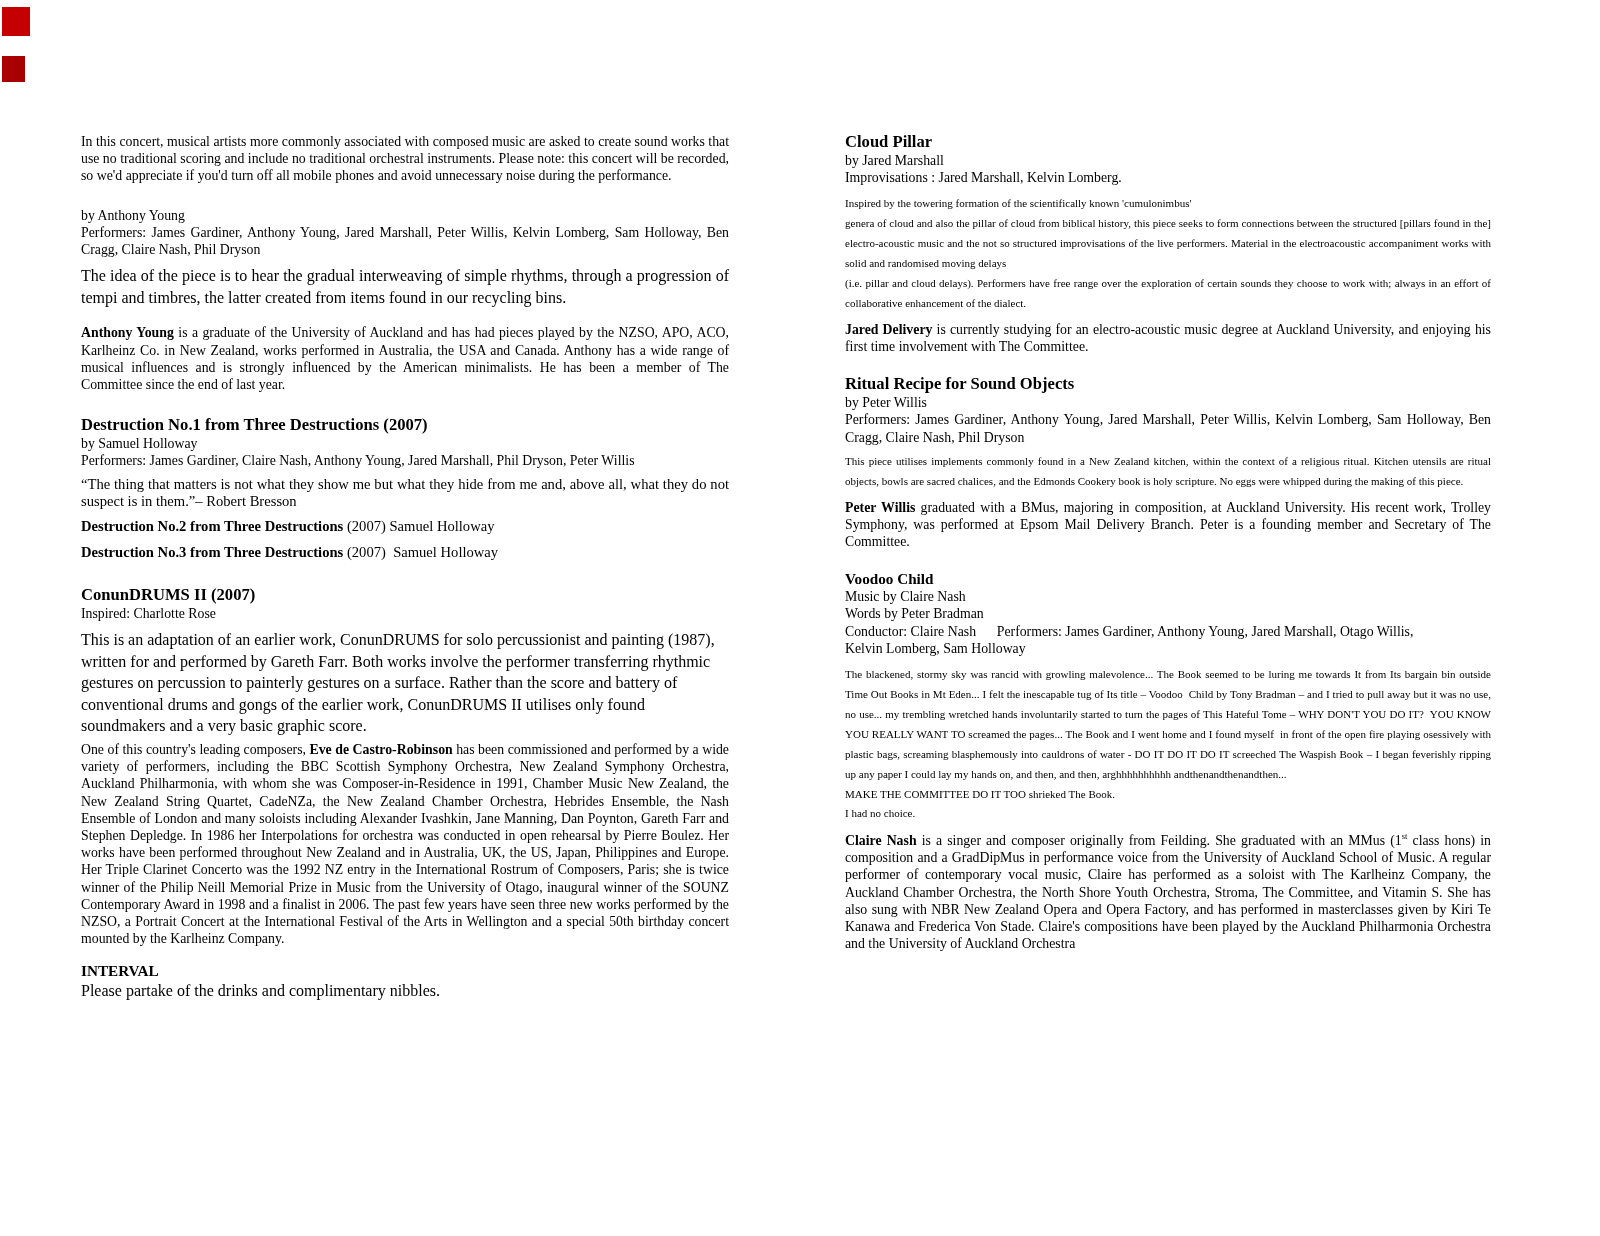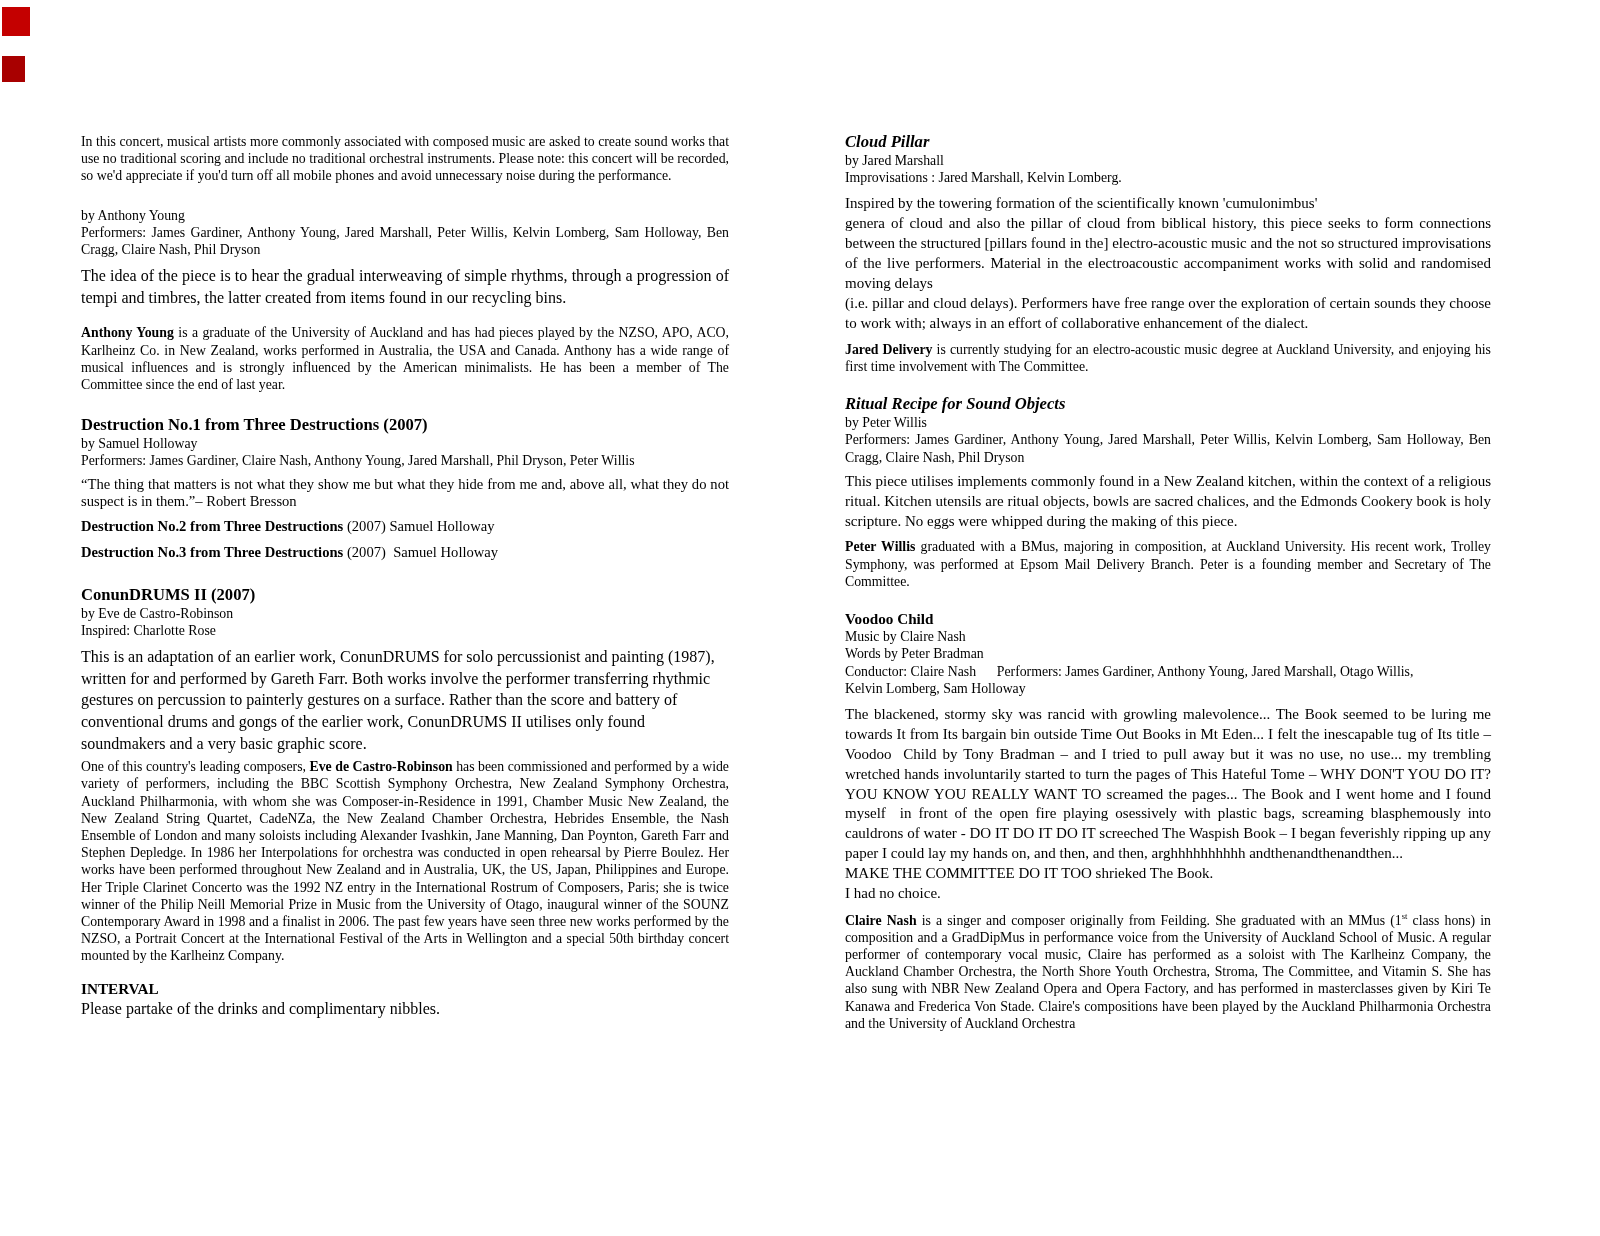--- a/index.html
+++ b/index.html
@@ -8,26 +8,26 @@
     font-family:"Liberation Serif","DejaVu Serif",serif;
     overflow:hidden;position:relative;
   }
   .col{position:absolute;}
   .col-left{left:81px;top:133px;width:648px;}
   .col-right{left:845px;top:131px;width:646px;}
   p,div.h1,div.h2{margin:0;padding:0;}
   .sm{font-size:13.8px;line-height:17.2px;}
   .md{font-size:14.6px;line-height:17.8px;}
   .lg{font-size:16px;line-height:21.6px;}
-  .lgr{font-size:15px;line-height:19.9px;}
+  .lgr{font-size:11px;line-height:19.9px;}
   .h1{font-size:16.6px;font-weight:bold;line-height:21px;}
   .h2{font-size:15.2px;font-weight:bold;line-height:19px;}
   .just{text-align:justify;}
   .prew{white-space:pre-wrap;}
-  .ital{font-style:italic;}
+  .ital{}
   .b{font-weight:bold;}
   .i{}
   .sup{vertical-align:super;font-size:0.62em;}  .mb4{margin-bottom:4px;}  .mb6{margin-bottom:6px;}
   .mb7{margin-bottom:7px;}  .mb8{margin-bottom:8px;}  .mb14{margin-bottom:14px;}
   .mb18{margin-bottom:18px;} .mb19{margin-bottom:19px;} .mb21{margin-bottom:21px;margin-top:16px;}
   .mb22{margin-bottom:22px;}
   .corner-mark{position:absolute;}
   #mark1{left:2px;top:7px;width:28px;height:29px;}
   #mark2{left:2px;top:56px;width:23px;height:26px;}
 </style>
@@ -46,21 +46,20 @@
   <p class="sm just mb21"><span class="b">Anthony Young</span><span> is a graduate of the University of Auckland and has had pieces played by the NZSO, APO, ACO, Karlheinz Co. in New Zealand, works performed in Australia, the USA and Canada.  Anthony has a wide range of musical influences and is strongly influenced by the American minimalists.  He has been a member of The Committee since the end of last year.</span></p>
 
   <div class="h1"><span class="b i">Destruction No.1 </span><span class="b">from </span><span class="b i">Three Destructions </span><span>(2007)</span></div>
   <p class="sm">by Samuel Holloway</p>
   <p class="sm mb6">Performers: James Gardiner, Claire Nash, Anthony Young, Jared Marshall, Phil Dryson, Peter Willis</p>
   <p class="md just mb7"><span>“The thing that matters is not what they show me but what they hide from me and, above all, </span><span class="i">what they do not suspect is in them.”</span><span>– Robert Bresson</span></p>
   <p class="md prew mb8"><span class="b i">Destruction No.2 </span><span class="b">from </span><span class="b i">Three Destructions </span><span>(2007) Samuel Holloway</span></p>
   <p class="md prew mb22"><span class="b i">Destruction No.3 </span><span class="b">from </span><span class="b i">Three Destructions </span><span>(2007)  Samuel Holloway</span></p>
 
   <div class="h1"><span class="b">ConunDRUMS II </span><span>(2007)</span></div>
-  <p class="sm">by Eve de Castro-Robinson</p>
   <p class="sm mb7">Inspired: Charlotte Rose</p>
   <p class="lg mb4">This is an adaptation of an earlier work, ConunDRUMS for solo percussionist and painting (1987), written for and performed by Gareth Farr. Both works involve the performer transferring rhythmic gestures on percussion to painterly gestures on a surface. Rather than the score and battery of conventional drums and gongs of the earlier work, ConunDRUMS II utilises only found soundmakers and a very basic graphic score.</p>
   <p class="sm just mb14"><span>One of this country's leading composers, </span><span class="b">Eve de Castro-Robinson</span><span> has been commissioned and performed by a wide variety of performers, including the BBC Scottish Symphony Orchestra, New Zealand Symphony Orchestra, Auckland Philharmonia, with whom she was Composer-in-Residence in 1991, Chamber Music New Zealand, the New Zealand String Quartet, CadeNZa, the New Zealand Chamber Orchestra, Hebrides Ensemble, the Nash Ensemble of London and many soloists including Alexander Ivashkin, Jane Manning, Dan Poynton, Gareth Farr and Stephen Depledge. In 1986 her Interpolations for orchestra was conducted in open rehearsal by Pierre Boulez. Her works have been performed throughout New Zealand and in Australia, UK, the US, Japan, Philippines and Europe. Her Triple Clarinet Concerto was the 1992 NZ entry in the International Rostrum of Composers, Paris; she is twice winner of the Philip Neill Memorial Prize in Music from the University of Otago, inaugural winner of the SOUNZ Contemporary Award in 1998 and a finalist in 2006. The past few years have seen three new works performed by the NZSO, a Portrait Concert at the International Festival of the Arts in Wellington and a special 50th birthday concert mounted by the Karlheinz Company.</span></p>
 
   <div class="h2">INTERVAL</div>
   <p class="lg">Please partake of the drinks and complimentary nibbles.</p>
 </div>
 
 <div class="col col-right">
   <div class="h1 ital">Cloud Pillar</div>

